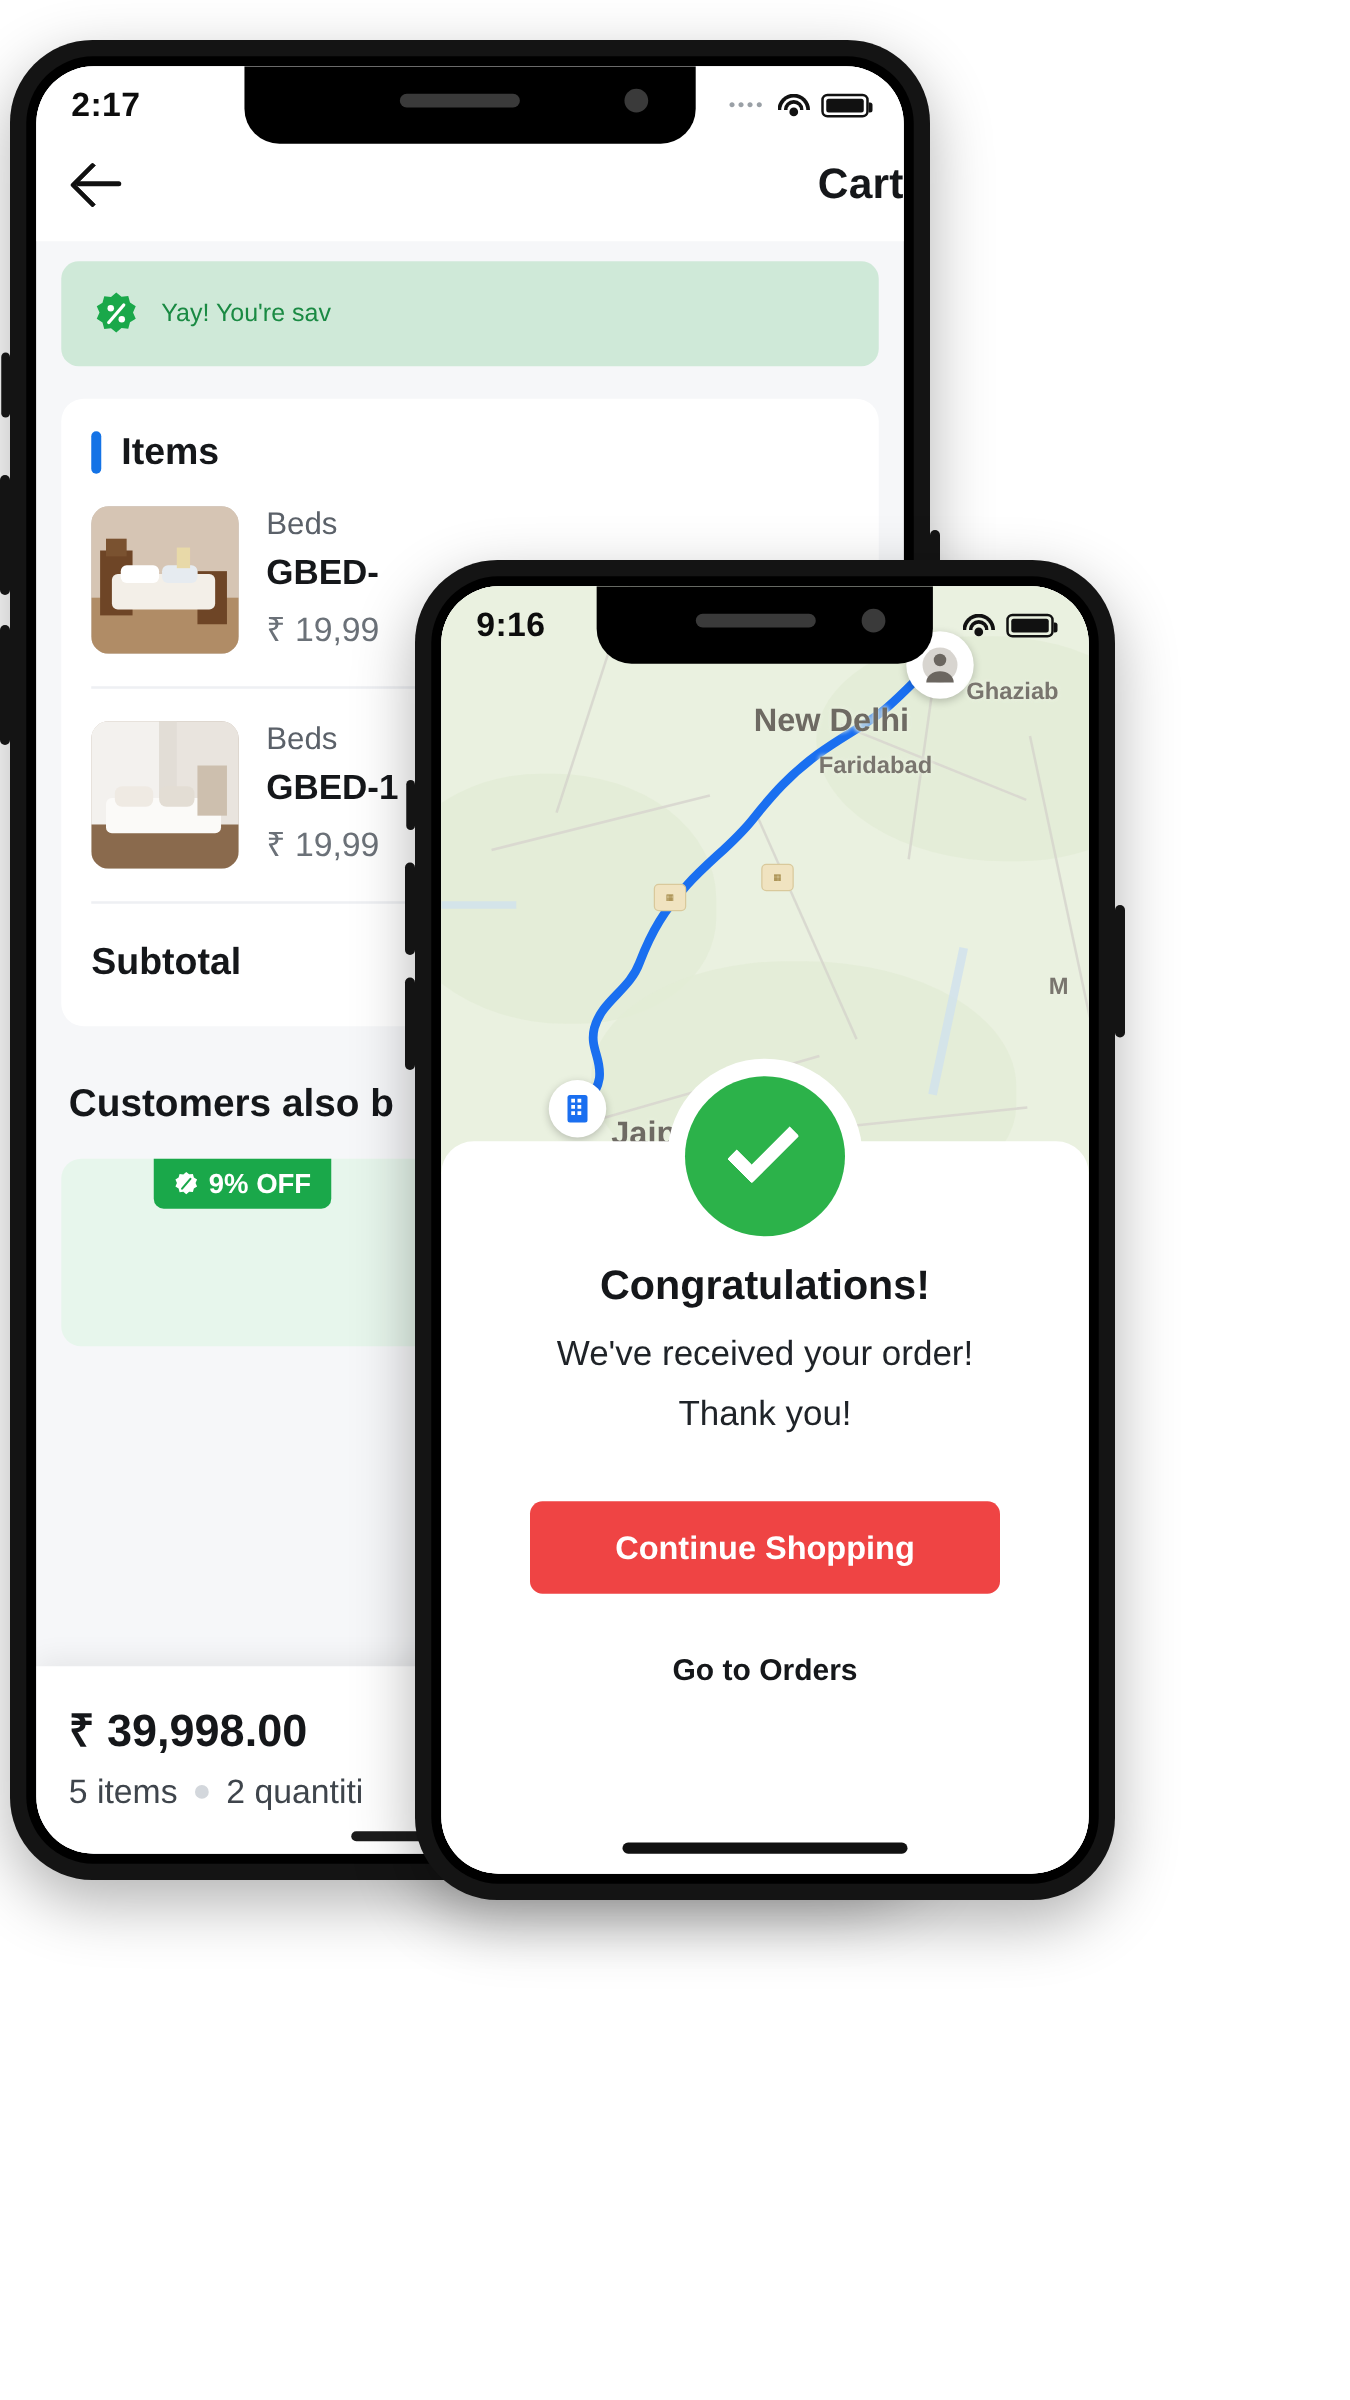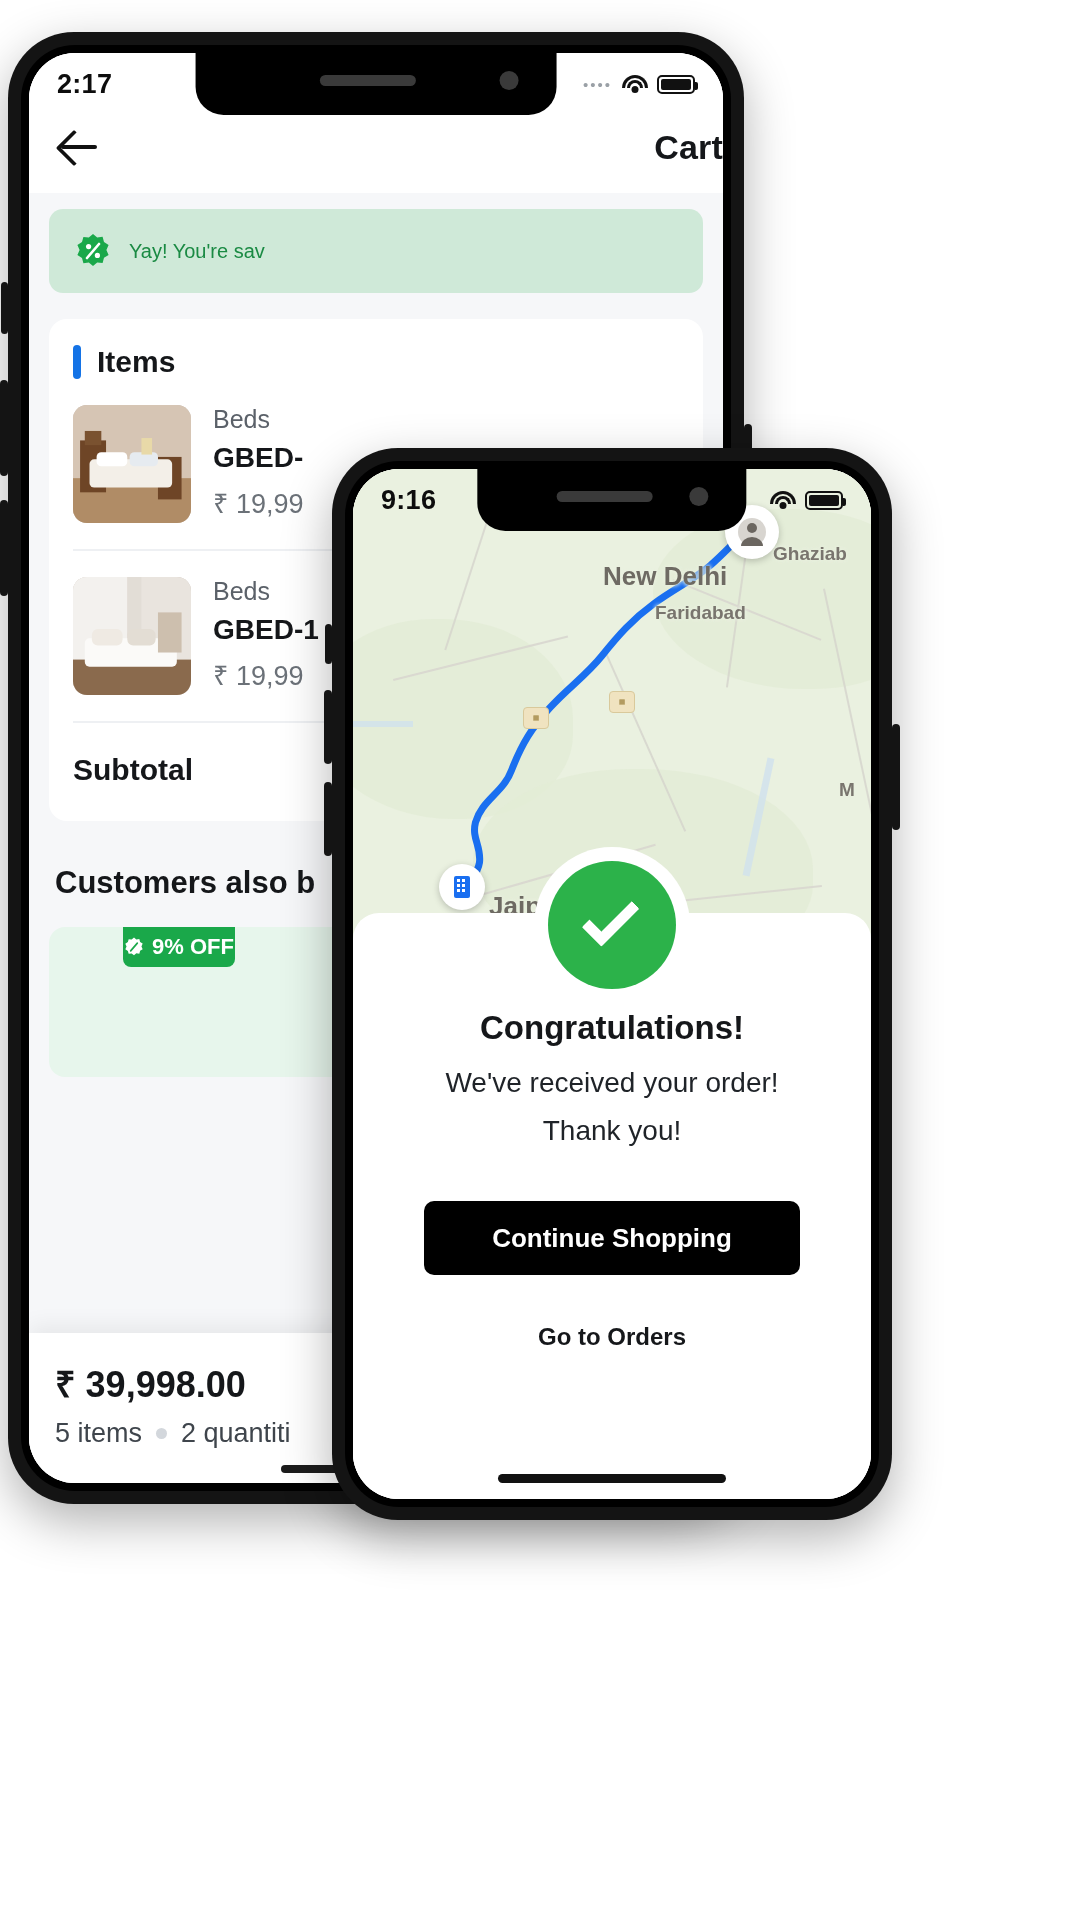--- a/index.html
+++ b/index.html
@@ -80,21 +80,21 @@
   .it-txt { flex:1 1 auto; min-width:0; }
   .it-cat { font-size:25px; color:#5b6169; margin-bottom:8px; white-space:nowrap; }
   .it-name { font-size:28px; font-weight:700; color:#15171a; margin-bottom:10px; white-space:nowrap; }
   .it-price { font-size:27px; color:#6b7178; white-space:nowrap; }
   .subtotal-row { border-top:2px solid #eef0f3; padding:30px 0 24px 0; font-size:30px;
                   font-weight:700; color:#15171a; }
 
   .also-head { font-size:31px; font-weight:700; color:#15171a; margin:44px 0 0 26px; white-space:nowrap; }
   .reco-card { margin:26px 20px 0 20px; background:#e7f6ec; border-radius:16px; height:150px; position:relative; }
   .off-badge { position:absolute; top:0; left:74px; background:#1aa84a; color:#fff;
-               font-size:22px; font-weight:700; padding:7px 1px; border-radius:0 0 8px 8px;
+               font-size:22px; font-weight:700; padding:7px 16px; border-radius:0 0 8px 8px;
                display:flex; align-items:center; gap:8px; white-space:nowrap; }
 
   .cart-bottom { position:absolute; left:0; right:0; bottom:0; background:#fff; padding:26px 26px 34px 26px;
                  box-shadow:0 -6px 22px rgba(0,0,0,.07); }
   .cb-total { font-size:36px; font-weight:700; color:#15171a; white-space:nowrap; }
   .cb-sub { margin-top:10px; font-size:27px; color:#3f454c; display:flex; align-items:center; gap:14px; white-space:nowrap; }
   .home-ind { position:absolute; bottom:10px; left:50%; transform:translateX(-50%);
               width:190px; height:8px; border-radius:4px; background:#1c1c1c; }
 
   
@@ -127,21 +127,21 @@
   .check { width:128px; height:128px; border-radius:50%; background:#2cb24a;
            display:flex; align-items:center; justify-content:center; }
   .check i { display:block; width:54px; height:28px; border-left:11px solid #fff;
              border-bottom:11px solid #fff; transform:rotate(-45deg) translate(4px,-6px); border-radius:2px; }
   .congrats { font-size:33px; font-weight:700; color:#15171a; margin-bottom:20px; }
   .succ-line { font-size:28px; color:#1f2328; margin-bottom:16px; }
   .ord-grid { display:flex; justify-content:space-between; margin:52px 18px 0 18px; }
   .ord-col { flex:1 1 0; text-align:center; }
   .ord-val { font-size:30px; font-weight:700; color:#15171a; white-space:nowrap; }
   .ord-lab { margin-top:10px; font-size:25px; color:#7c828a; white-space:nowrap; }
-  .cta { margin:54px auto 0 auto; width:376px; height:74px; background:#000000; border-radius:10px;
+  .cta { margin:54px auto 0 auto; width:376px; height:74px; background:#ef4444; border-radius:10px;
          display:flex; align-items:center; justify-content:center; color:#fff;
          font-size:26px; font-weight:700; }
   .go-orders { margin-top:48px; font-size:24px; font-weight:700; color:#15171a; }
   .home-ind2 { position:absolute; bottom:16px; left:50%; transform:translateX(-50%);
                width:228px; height:9px; border-radius:5px; background:#111; }
 </style>
 </head>
 <body>
 
 <div id="stage">

